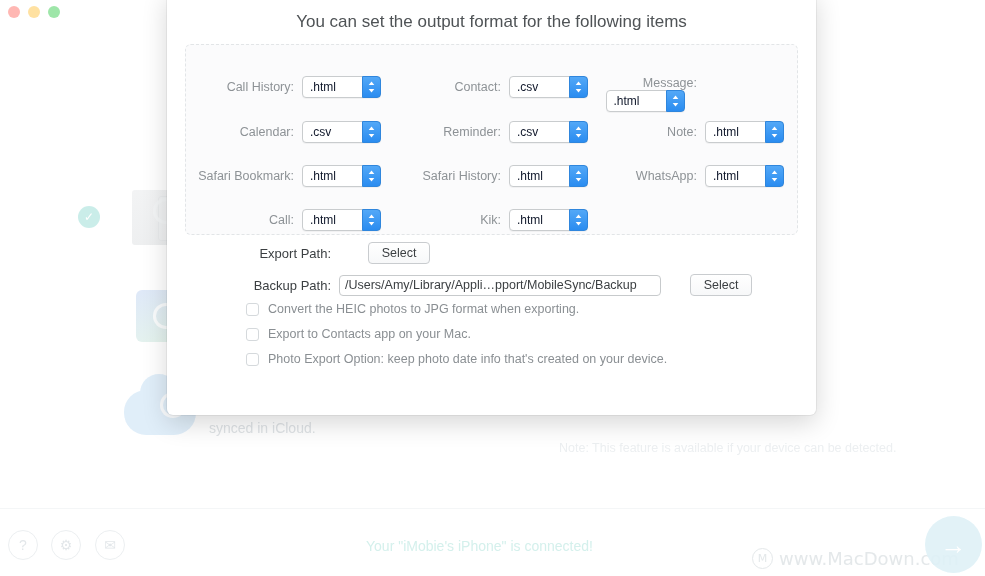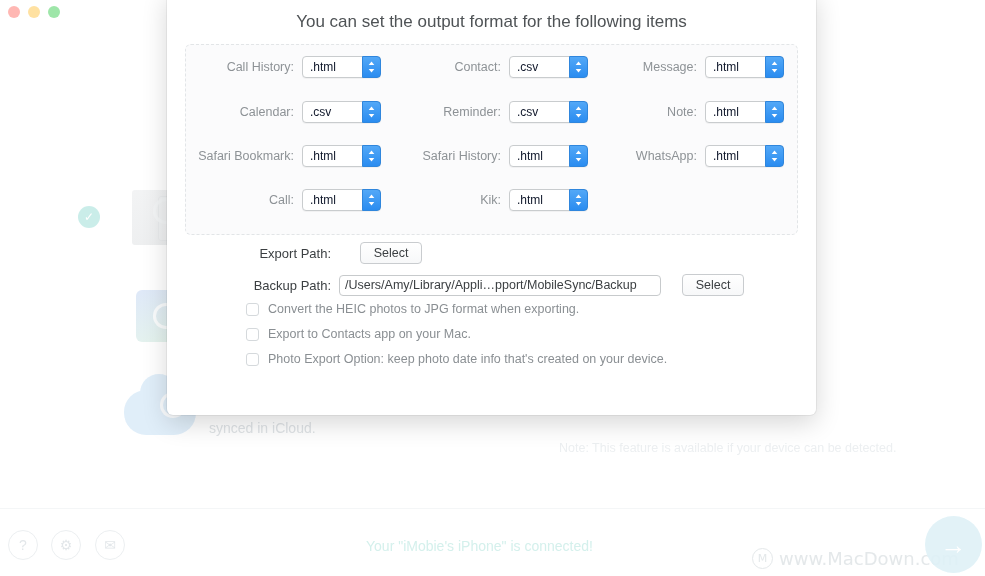--- a/index.html
+++ b/index.html
@@ -132,21 +132,21 @@
     width: 613px; height: 191px;
     border: 1px dashed #e2e5e7;
     border-radius: 6px;
     background: #fbfbfc;
   }
 
   .grid {
     position: absolute; inset: 0;
   }
 
-  .field { position: absolute; display: flex; align-items: center; }
+  .field { position: absolute; display: flex; align-items: center; margin-top: 20px; }
   .field .lbl {
     font-size: 12.5px; color: #8d9296;
     text-align: right; white-space: nowrap;
     padding-right: 8px;
   }
 
   
   .stepper {
     position: relative;
     width: 79px; height: 22px;
@@ -183,21 +183,21 @@
     width: 322px; height: 21px;
     border: 1px solid #c7cacc; border-radius: 4px;
     background: #ffffff;
     font-size: 12.5px; color: #3b3f42;
     padding: 0 5px; line-height: 19px;
     overflow: hidden; white-space: nowrap;
     font-family: "Liberation Sans", sans-serif;
     outline: none;
   }
   .select-btn {
-    margin-left: 21px;
+    margin-left: 29px;
     width: 62px; height: 22px;
     border: 1px solid #c9cccf; border-radius: 4px;
     background: linear-gradient(#ffffff,#f7f8f9);
     font-size: 12.5px; color: #3b3f42;
     display: flex; align-items: center; justify-content: center;
     cursor: pointer;
   }
 
   
   .cb-row { position: absolute; display: flex; align-items: center; }
@@ -300,21 +300,21 @@
             <div class="stepper">
               <span class="val">.csv</span>
               <span class="arrows">
                 <svg width="9" height="14" viewBox="0 0 9 14">
                   <path d="M4.5 1.5 L7.3 5 L1.7 5 Z" fill="#ffffff"></path>
                   <path d="M4.5 12.5 L7.3 9 L1.7 9 Z" fill="#ffffff"></path>
                 </svg>
               </span>
             </div>
           </div>
-          <div class="field" style="left: 399px; top: 11px;">
+          <div class="field" style="left: 399px; top: 11px; flex-direction: column;">
             <div class="lbl" style="width: 120px;">Message:</div>
             <div class="stepper">
               <span class="val">.html</span>
               <span class="arrows">
                 <svg width="9" height="14" viewBox="0 0 9 14">
                   <path d="M4.5 1.5 L7.3 5 L1.7 5 Z" fill="#ffffff"></path>
                   <path d="M4.5 12.5 L7.3 9 L1.7 9 Z" fill="#ffffff"></path>
                 </svg>
               </span>
             </div>

